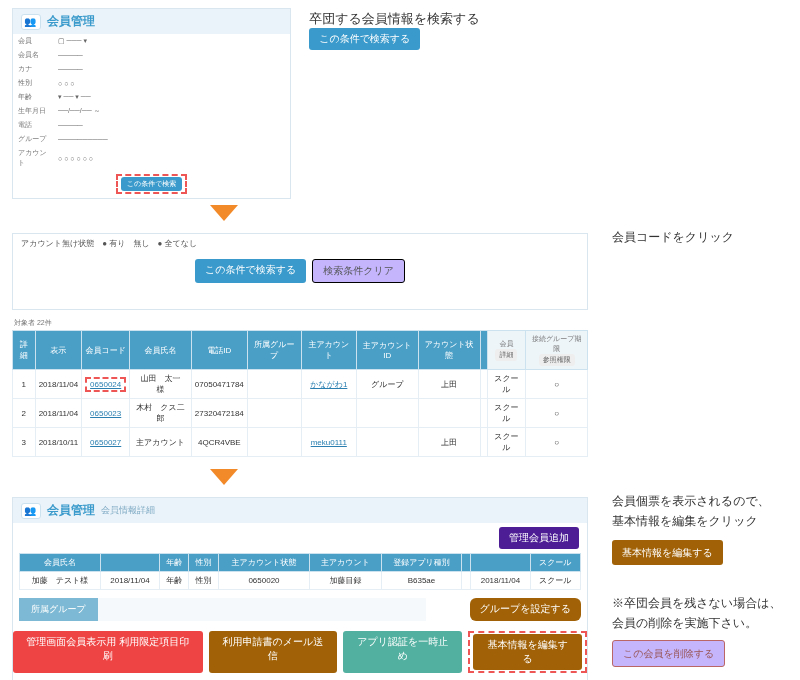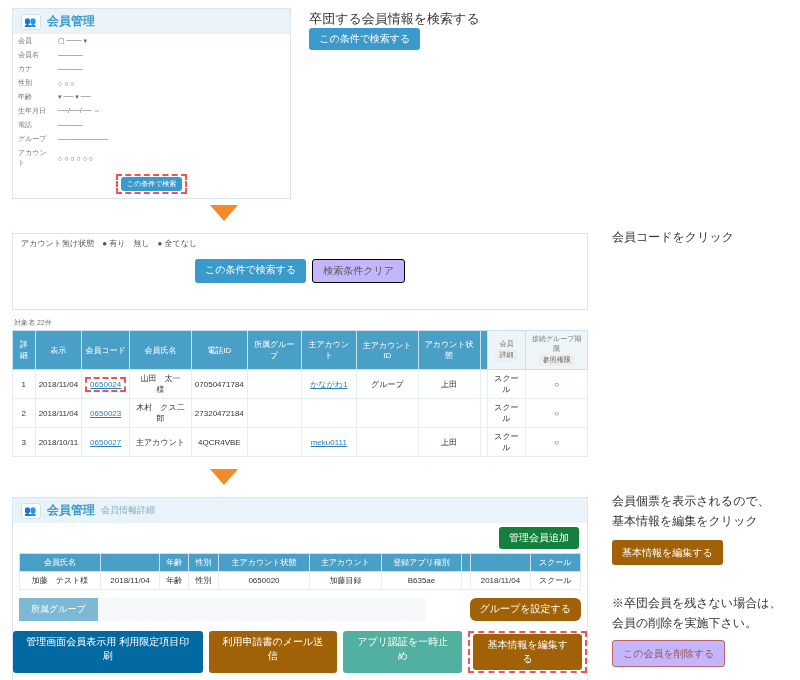--- a/index.html
+++ b/index.html
@@ -8,22 +8,22 @@
   .col-left { flex:0 0 600px; }
   .col-right { flex:1; padding-left:12px; font-size:12px; line-height:1.7; }
   .panel { border:1px solid #d9e6ef; background:#fff; margin:6px 12px; }
   .panel-hdr { background:#eaf3f9; padding:4px 8px; display:flex; align-items:center; gap:6px; color:#3a9acb; font-size:12px; font-weight:bold;}
   .panel-hdr .sub { font-size:9px; color:#7faac4; font-weight:normal; }
   .icon-badge { width:20px; height:16px; background:#fff; border:1px solid #cde2ef; border-radius:3px; display:flex; align-items:center; justify-content:center; font-size:10px;}
   .btn { display:inline-block; padding:4px 10px; font-size:10px; color:#fff; border-radius:3px; text-align:center; }
   .btn-blue { background:#3a9acb; }
   .btn-teal { background:#a16207; }
   .btn-teal2 { background:#52b0a0; }
-  .btn-orange { background:#15803d; }
-  .btn-grey { background:#0369a1; color:#fff; }
+  .btn-orange { background:#4c1d95; }
+  .btn-grey { background:#ef4444; color:#fff; }
   .btn-plain { background:#c4b5fd; color:#555; border:1px solid #000000; }
   .btn-lightgrey { background:#eee; color:#666; }
   .arrow-down { width:0; height:0; border-left:14px solid transparent; border-right:14px solid transparent; border-top:16px solid #f28a2a; margin:6px auto; }
   table { border-collapse:collapse; width:100%; font-size:8px; }
   th { background:#4a9fc7; color:#fff; padding:3px; font-weight:normal; border:1px solid #cde2ef; text-align:center;}
   td { padding:3px; border:1px solid #e4eef4; text-align:center; background:#fff;}
   .sub-th { background:#7db9d4; }
   .red-dashed { border:2px dashed #e55; padding:1px 3px; display:inline-block; }
   .small-panel table.form td { text-align:left; padding:2px 5px; background:#fff; border:none; font-size:7px; color:#666;}
   .small-panel table.form td.lab { width:40px; color:#777;}

